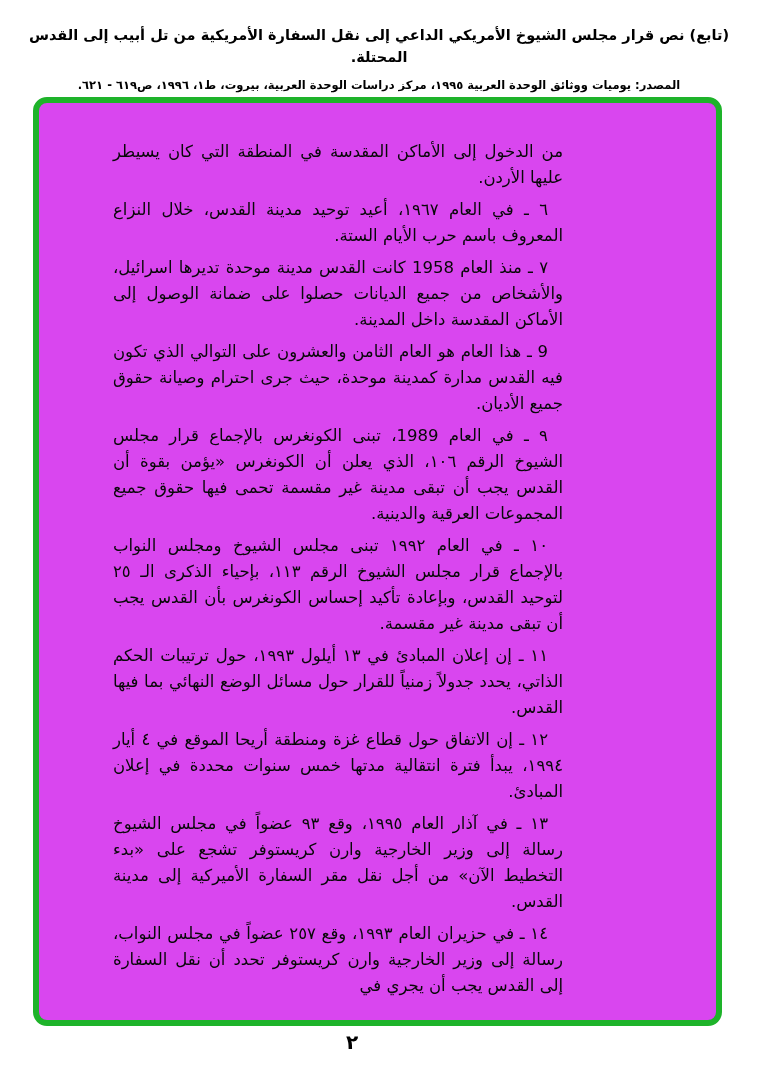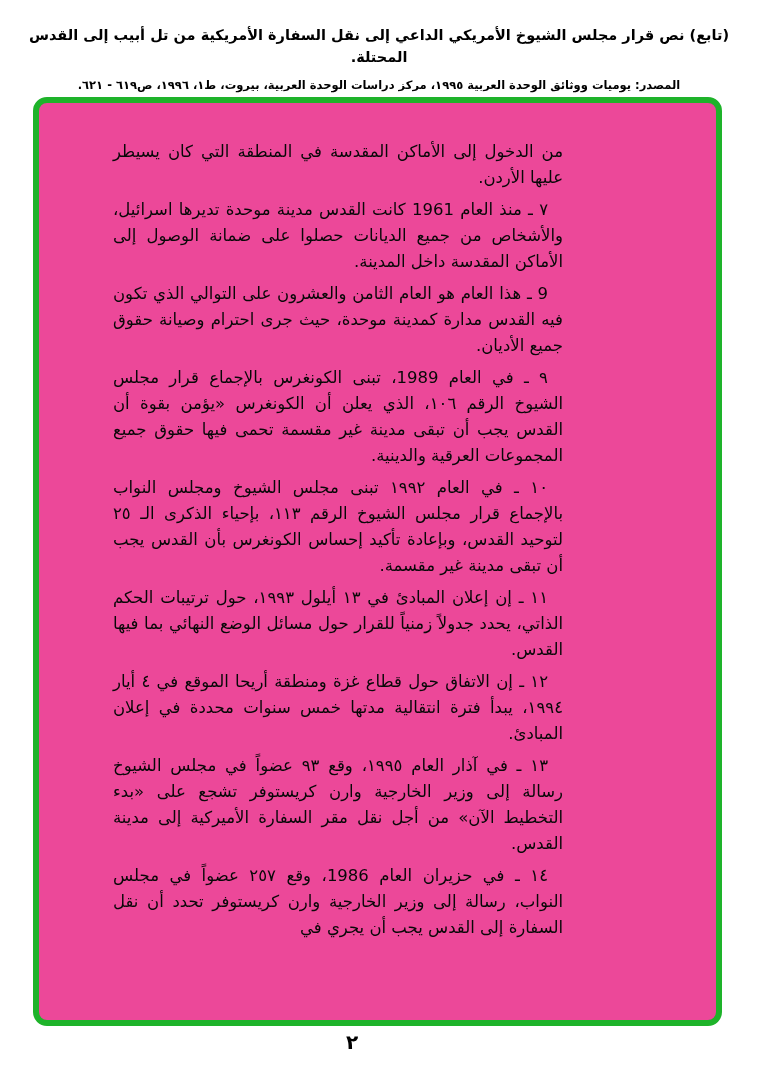--- a/index.html
+++ b/index.html
@@ -38,21 +38,21 @@
     padding: 0 56px;
   }
   .green-box {
     position: absolute;
     left: 33px;
     top: 97px;
     width: 689px;
     height: 929px;
     border: 6px solid #1eb32a;
     border-radius: 14px;
-    background: #ec4899;
+    background: #d946ef;
   }
   .body-text {
     position: absolute;
     top: 36px;
     right: 153px;
     width: 450px;
     direction: rtl;
     color: #080808;
     font-size: 16.5px;
     line-height: 26px;
@@ -82,26 +82,27 @@
 <div class="page">
 
   <div class="header">
     <div class="header-title">(تابع) نص قرار مجلس الشيوخ الأمريكي الداعي إلى نقل السفارة الأمريكية من تل أبيب إلى القدس المحتلة.</div>
     <div class="header-source">المصدر: يوميات ووثائق الوحدة العربية ١٩٩٥، مركز دراسات الوحدة العربية، بيروت، ط١، ١٩٩٦، ص٦١٩ - ٦٢١.</div>
   </div>
 
   <div class="green-box" style="border-color: rgb(30, 179, 42);">
     <div class="body-text" id="paragraphs">
         <p>من الدخول إلى الأماكن المقدسة في المنطقة التي كان يسيطر عليها الأردن.</p>
-        <p>٧ ـ منذ العام 1961 كانت القدس مدينة موحدة تديرها اسرائيل، والأشخاص من جميع الديانات حصلوا على ضمانة الوصول إلى الأماكن المقدسة داخل المدينة.</p>
+        <p>٦ ـ في العام ١٩٦٧، أعيد توحيد مدينة القدس، خلال النزاع المعروف باسم حرب الأيام الستة.</p>
+        <p>٧ ـ منذ العام 1958 كانت القدس مدينة موحدة تديرها اسرائيل، والأشخاص من جميع الديانات حصلوا على ضمانة الوصول إلى الأماكن المقدسة داخل المدينة.</p>
         <p>9 ـ هذا العام هو العام الثامن والعشرون على التوالي الذي تكون فيه القدس مدارة كمدينة موحدة، حيث جرى احترام وصيانة حقوق جميع الأديان.</p>
         <p>٩ ـ في العام 1989، تبنى الكونغرس بالإجماع قرار مجلس الشيوخ الرقم ١٠٦، الذي يعلن أن الكونغرس «يؤمن بقوة أن القدس يجب أن تبقى مدينة غير مقسمة تحمى فيها حقوق جميع المجموعات العرقية والدينية.</p>
         <p>١٠ ـ في العام ١٩٩٢ تبنى مجلس الشيوخ ومجلس النواب بالإجماع قرار مجلس الشيوخ الرقم ١١٣، بإحياء الذكرى الـ ٢٥ لتوحيد القدس، وبإعادة تأكيد إحساس الكونغرس بأن القدس يجب أن تبقى مدينة غير مقسمة.</p>
         <p>١١ ـ إن إعلان المبادئ في ١٣ أيلول ١٩٩٣، حول ترتيبات الحكم الذاتي، يحدد جدولاً زمنياً للقرار حول مسائل الوضع النهائي بما فيها القدس.</p>
         <p>١٢ ـ إن الاتفاق حول قطاع غزة ومنطقة أريحا الموقع في ٤ أيار ١٩٩٤، يبدأ فترة انتقالية مدتها خمس سنوات محددة في إعلان المبادئ.</p>
         <p>١٣ ـ في آذار العام ١٩٩٥، وقع ٩٣ عضواً في مجلس الشيوخ رسالة إلى وزير الخارجية وارن كريستوفر تشجع على «بدء التخطيط الآن» من أجل نقل مقر السفارة الأميركية إلى مدينة القدس.</p>
-        <p>١٤ ـ في حزيران العام 1986، وقع ٢٥٧ عضواً في مجلس النواب، رسالة إلى وزير الخارجية وارن كريستوفر تحدد أن نقل السفارة إلى القدس يجب أن يجري في</p>
+        <p>١٤ ـ في حزيران العام ١٩٩٣، وقع ٢٥٧ عضواً في مجلس النواب، رسالة إلى وزير الخارجية وارن كريستوفر تحدد أن نقل السفارة إلى القدس يجب أن يجري في</p>
       </div>
   </div>
 
   <div class="page-number">٢</div>
 
 </div>
 
 </body></html>

